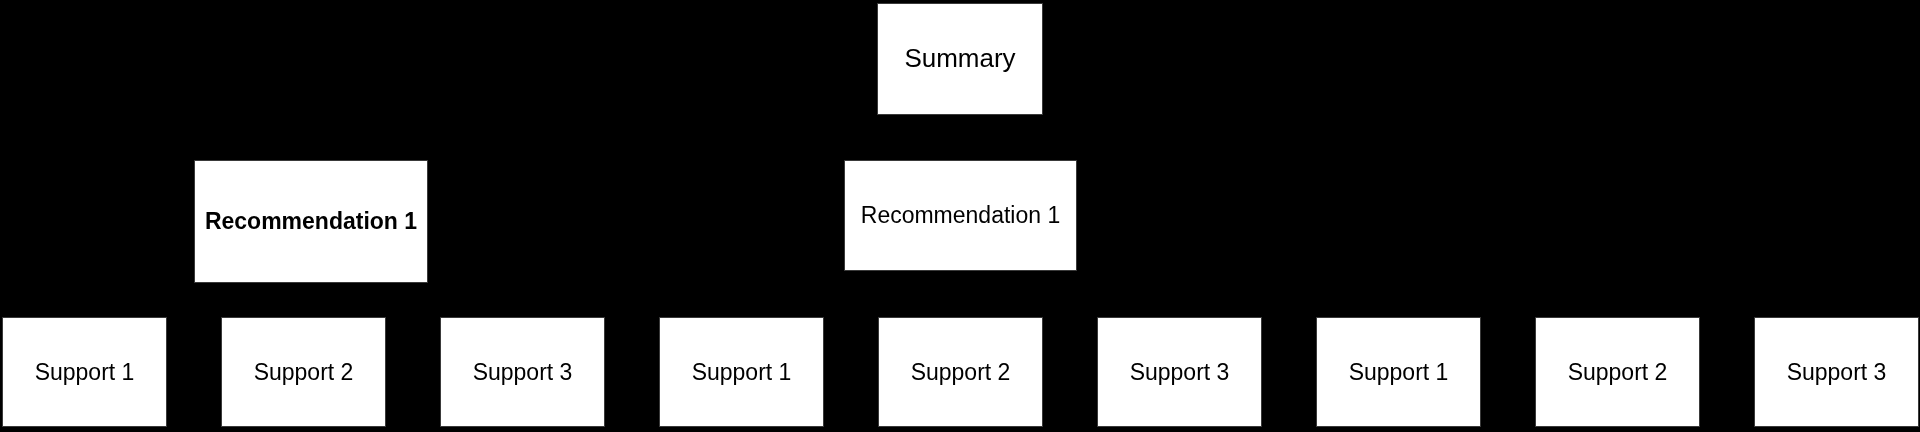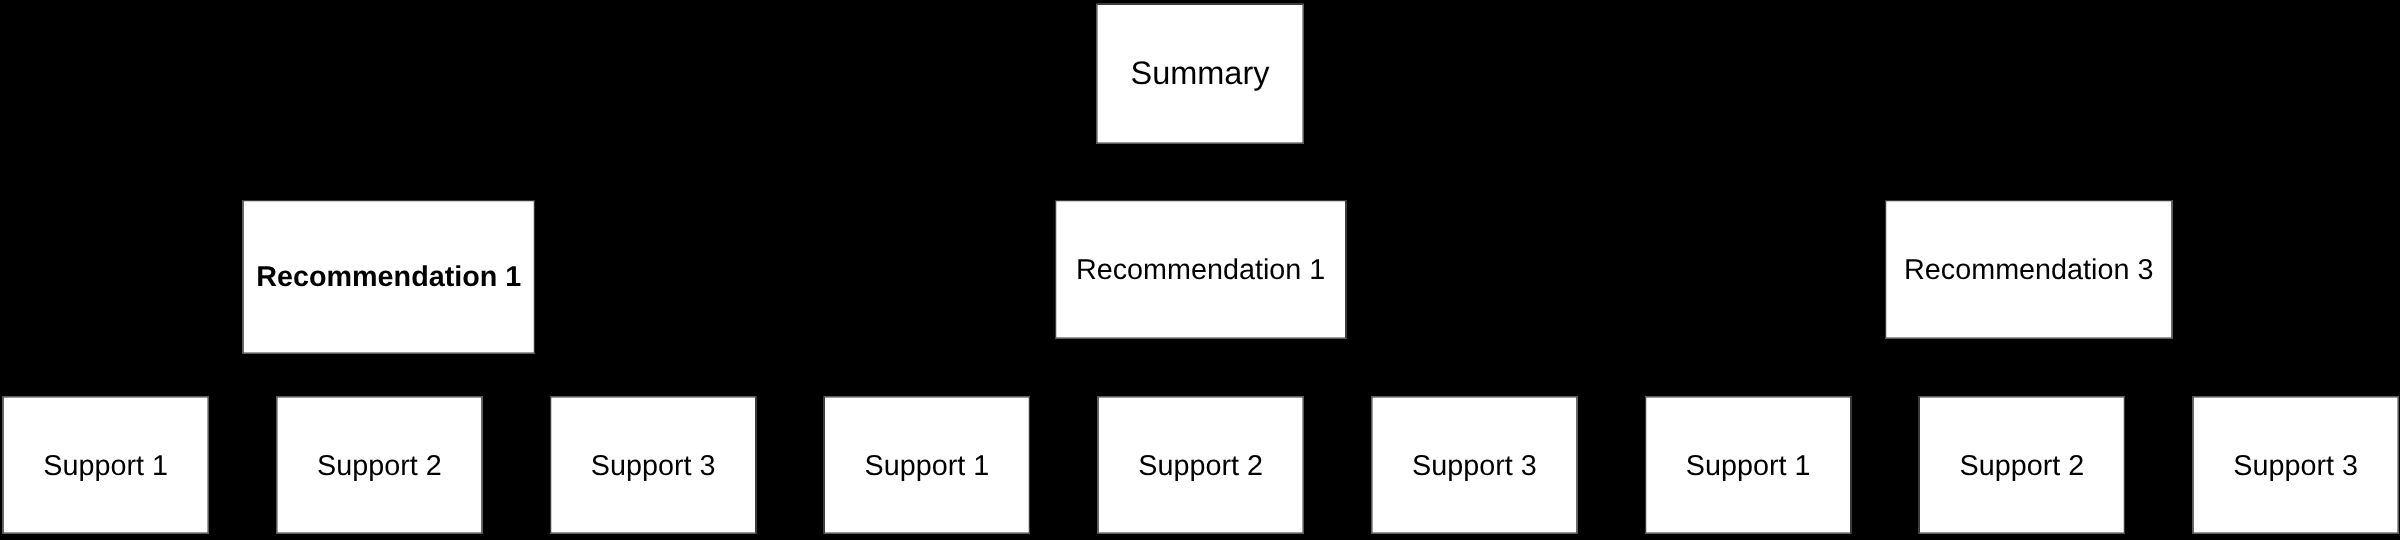--- a/index.html
+++ b/index.html
@@ -61,23 +61,20 @@
   <div class="node node-summary">
     <span class="label">Summary</span>
   </div>
 
   <div class="node node-rec node-rec1">
     <span class="label">Recommendation 1</span>
   </div>
   <div class="node node-rec node-rec2">
     <span class="label">Recommendation 1</span>
   </div>
-  <div class="node node-rec node-rec3">
-    <span class="label">Recommendation 3</span>
-  </div>
 
   <div class="node node-support sup-0">
     <span class="label">Support 1</span>
   </div>
   <div class="node node-support sup-1">
     <span class="label">Support 2</span>
   </div>
   <div class="node node-support sup-2">
     <span class="label">Support 3</span>
   </div>

